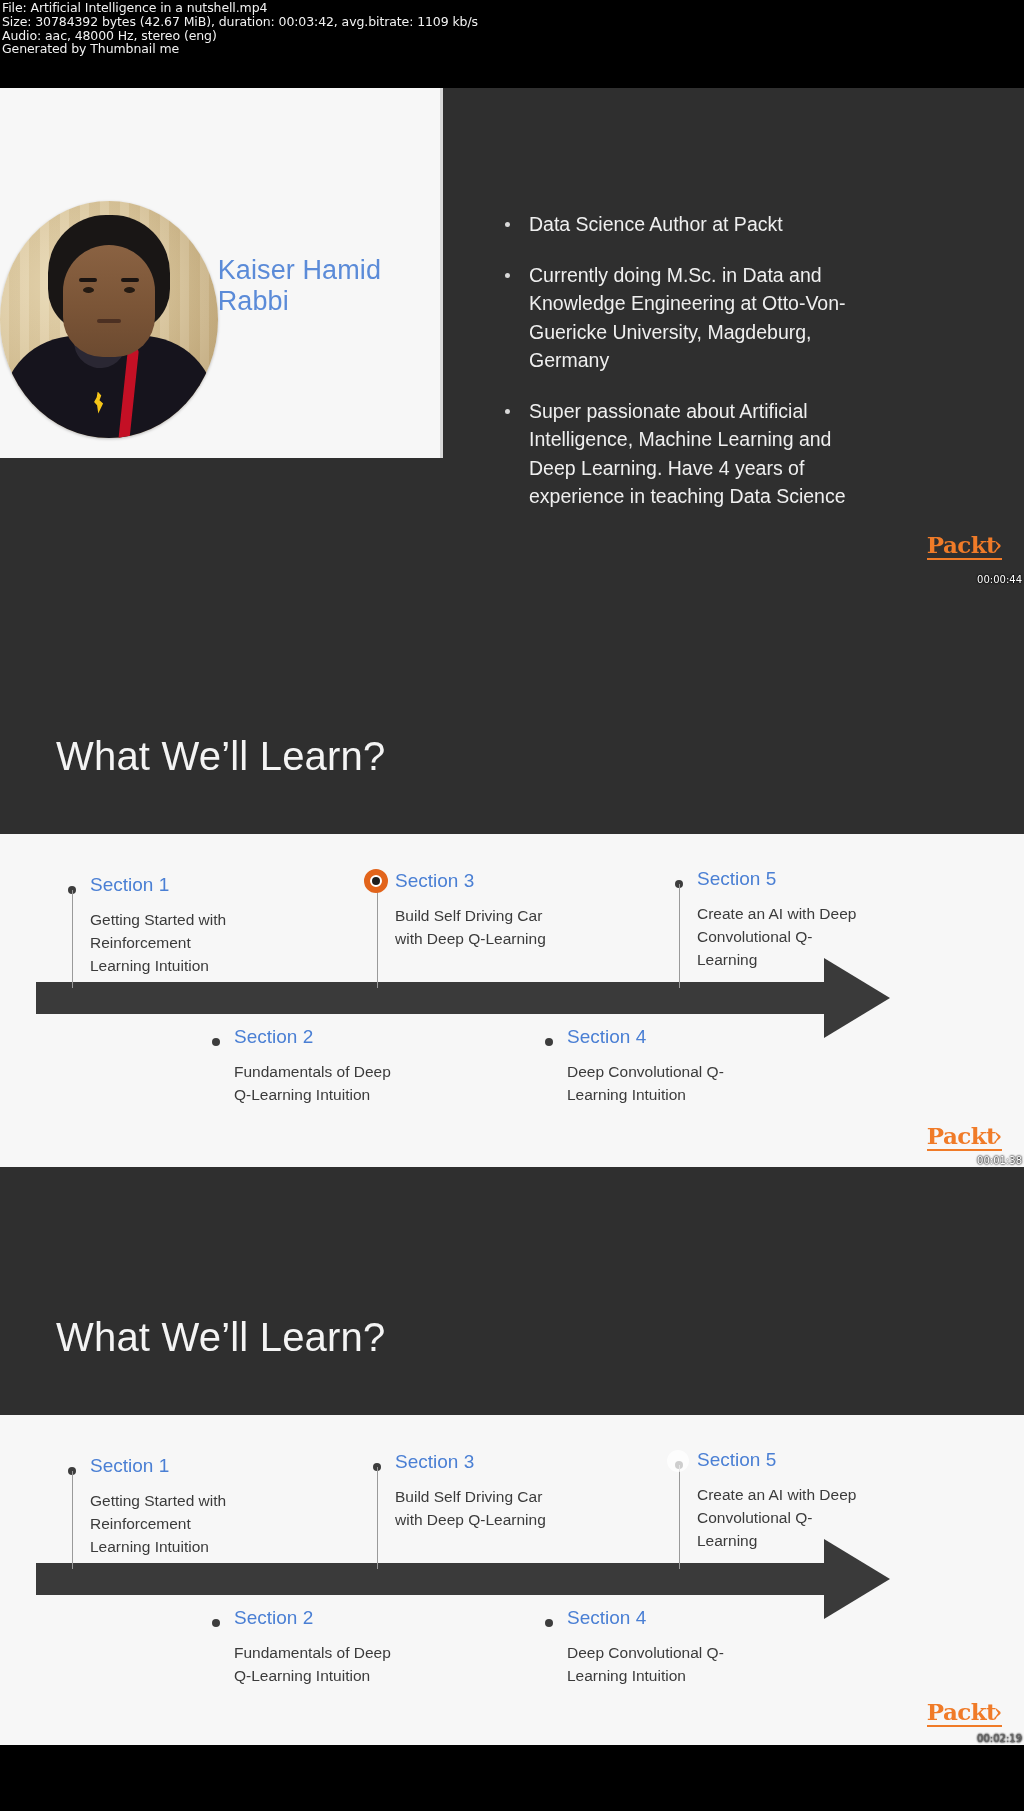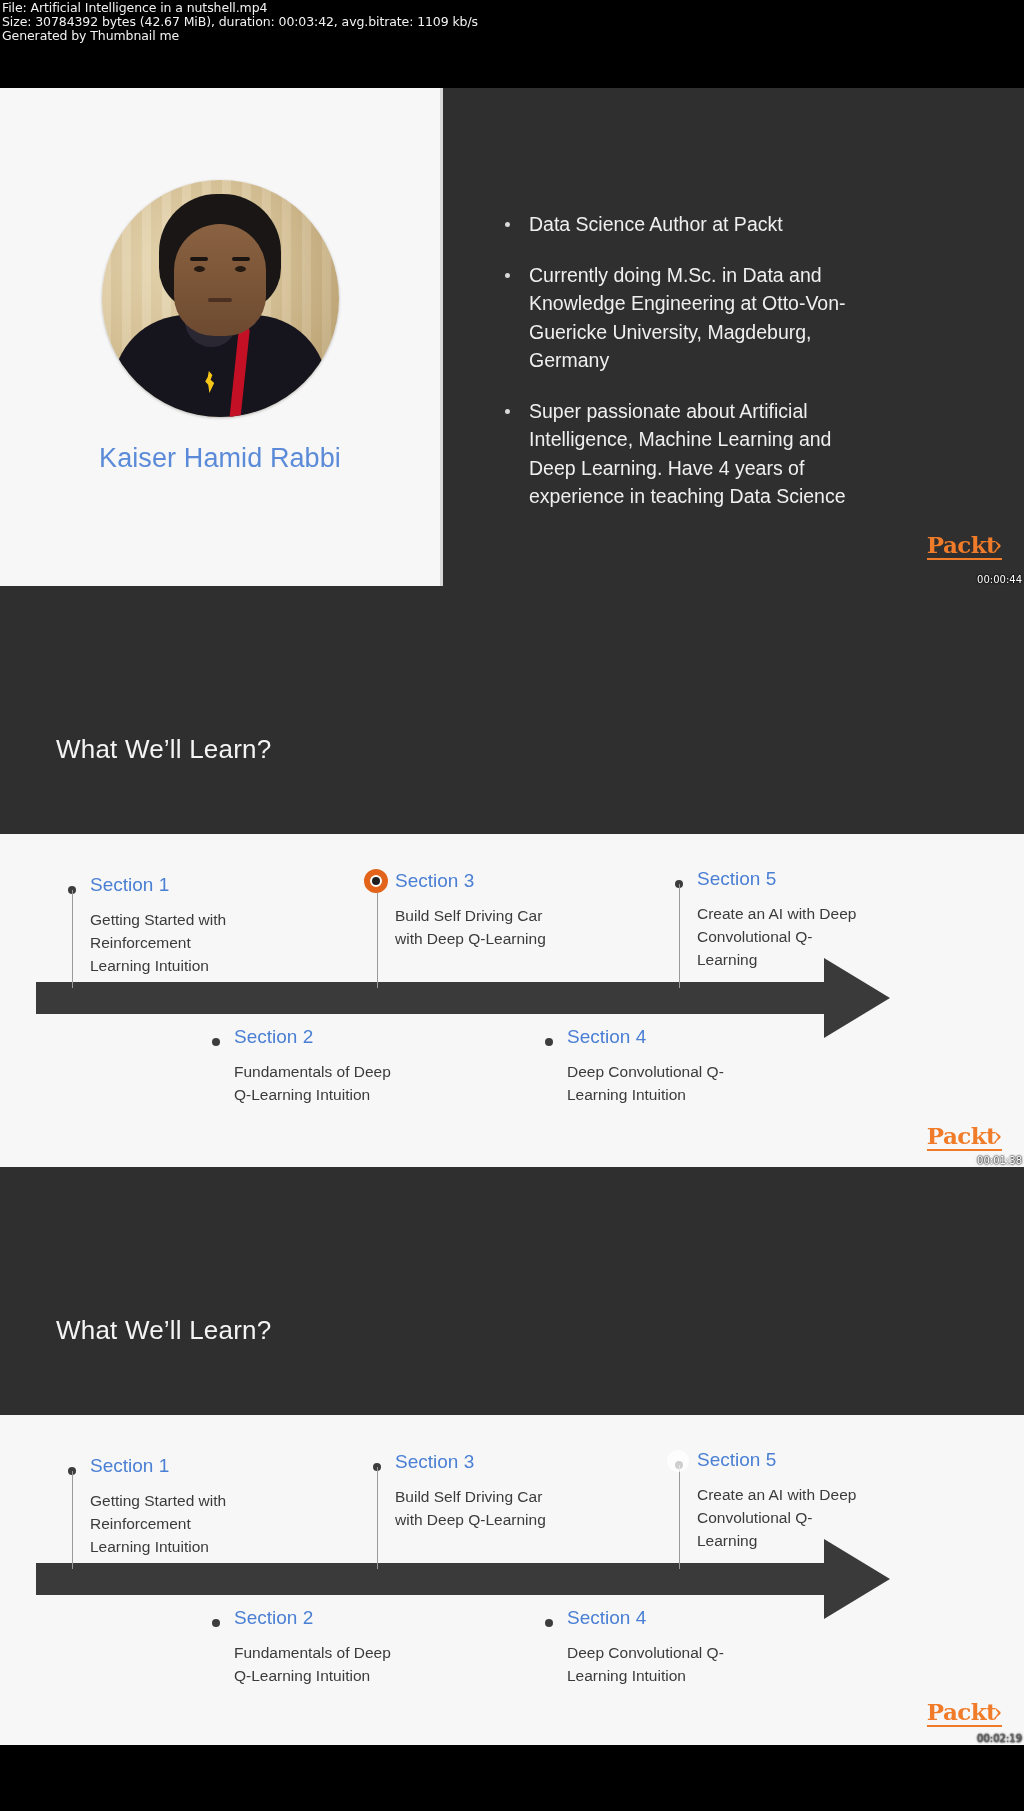--- a/index.html
+++ b/index.html
@@ -15,22 +15,22 @@
     letter-spacing:-0.1px;
   }
   .meta div{white-space:nowrap;}
 
   
   .slide{position:relative;width:1024px;box-sizing:border-box;}
 
   
   .s1{height:498px;background:#2f2f2f;display:flex;}
   .s1-left{
-    width:443px;height:498px;background:#f7f7f7;
-    position:relative;display:flex;flex-direction:column;
+    width:443px;height:370px;background:#f7f7f7;
+    position:relative;display:flex;flex-direction:row;
     align-items:center;box-sizing:border-box;
     border-right:3px solid #d8d8d8;
   }
   .photo{
     width:237px;height:237px;border-radius:50%;
     margin-top:92px;overflow:hidden;position:relative;
     box-shadow:0 1px 3px rgba(0,0,0,.25);
   }
   .photo .bg{
     position:absolute;inset:0;
@@ -113,21 +113,21 @@
   .ts{
     position:absolute;right:2px;bottom:1px;
     color:#ffffff;font-family:"DejaVu Sans",sans-serif;font-size:10px;
     text-shadow:0 0 2px #000,0 0 2px #000;
   }
 
   
   .titleband{height:248px;background:#2f2f2f;position:relative;}
   .titleband .t{
     position:absolute;left:56px;top:148px;
-    color:#f4f4f4;font-size:26px;font-weight:400;letter-spacing:.2px;
+    color:#f4f4f4;font-size:40px;font-weight:400;letter-spacing:.2px;
   }
 
   
   .tl{height:333px;background:#f7f7f7;position:relative;overflow:hidden;}
   .tl .axis{
     position:absolute;left:36px;top:148px;height:32px;background:#3a3a3a;
     width:796px;
   }
   .tl .arrow{
     position:absolute;left:824px;top:124px;width:0;height:0;
@@ -159,20 +159,21 @@
     position:absolute;width:22px;height:22px;border-radius:50%;
     background:rgba(255,255,255,.75);
   }
 </style>
 </head>
 <body>
 
 <div class="meta">
   <div>File: Artificial Intelligence in a nutshell.mp4</div>
   <div>Size: 30784392 bytes (42.67 MiB), duration: 00:03:42, avg.bitrate: 1109 kb/s</div>
+  <div>Audio: aac, 48000 Hz, stereo (eng)</div>
   <div>Generated by Thumbnail me</div>
 </div>
 
 <div class="slide s1">
 
   <div class="s1-left">
     <div class="photo">
       <div class="bg"></div>
       <div class="bars"></div>
       <div class="body"></div>

